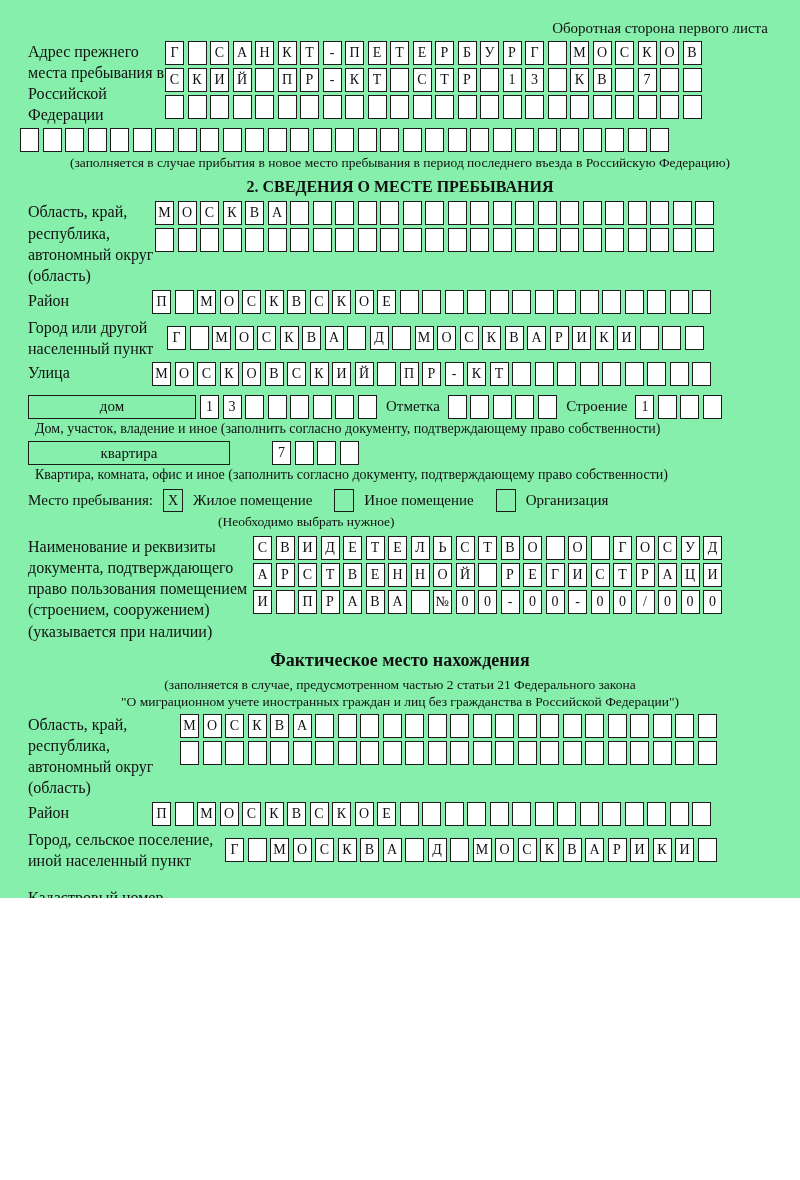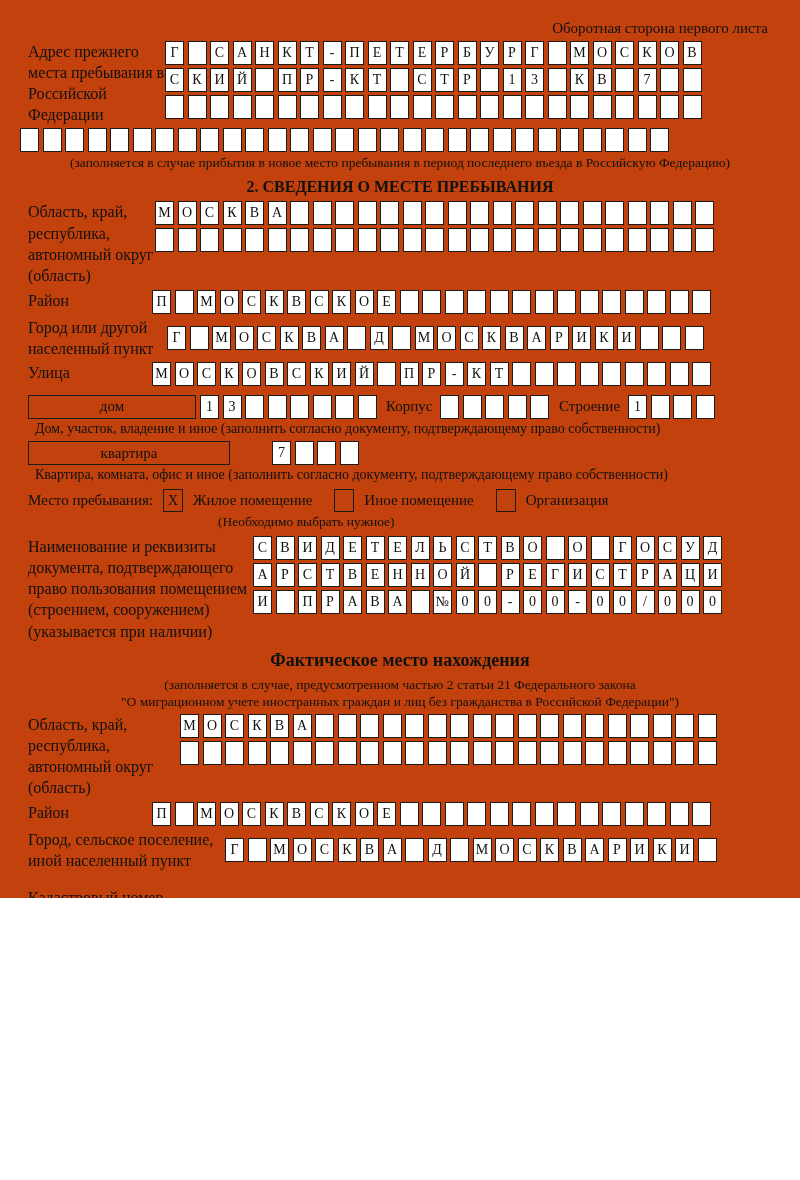--- a/index.html
+++ b/index.html
@@ -1,17 +1,17 @@
 <!DOCTYPE html>
 <html><head>
 <meta charset="utf-8">
 <style>
   html,body{margin:0;padding:0;background:#fff;}
   .pg{
-    position:relative;width:800px;height:898px;background:#c2410c;overflow:hidden;
+    position:relative;width:800px;height:898px;background:#86efac;overflow:hidden;
     font-family:"Liberation Serif","DejaVu Serif",serif;color:#111;
   }
   .hdr-note{ text-align:right; padding:20px 32px 0 0; font-size:15px; }
   .field{ display:flex; align-items:flex-start; margin-left:28px; }
   .field.vcenter{ align-items:center; }
   .flabel{ font-size:16px; line-height:1.32; flex:0 0 auto; }
   .cellrows{ display:flex; flex-direction:column; gap:3px; }
   .cellrow{ display:flex; }
   .cell{
     width:17px;height:22px;border:1.5px solid #1b1b1b;margin-right:3.5px;
@@ -321,21 +321,21 @@
     <div class="cellrow">
         <span class="cell">1</span>
         <span class="cell">3</span>
         <span class="cell"></span>
         <span class="cell"></span>
         <span class="cell"></span>
         <span class="cell"></span>
         <span class="cell"></span>
         <span class="cell"></span>
       </div>
-    <div class="inl-lbl">Корпус</div>
+    <div class="inl-lbl">Отметка</div>
     <div class="cellrow">
         <span class="cell"></span>
         <span class="cell"></span>
         <span class="cell"></span>
         <span class="cell"></span>
         <span class="cell"></span>
       </div>
     <div class="inl-lbl">Строение</div>
     <div class="cellrow">
         <span class="cell">1</span>

